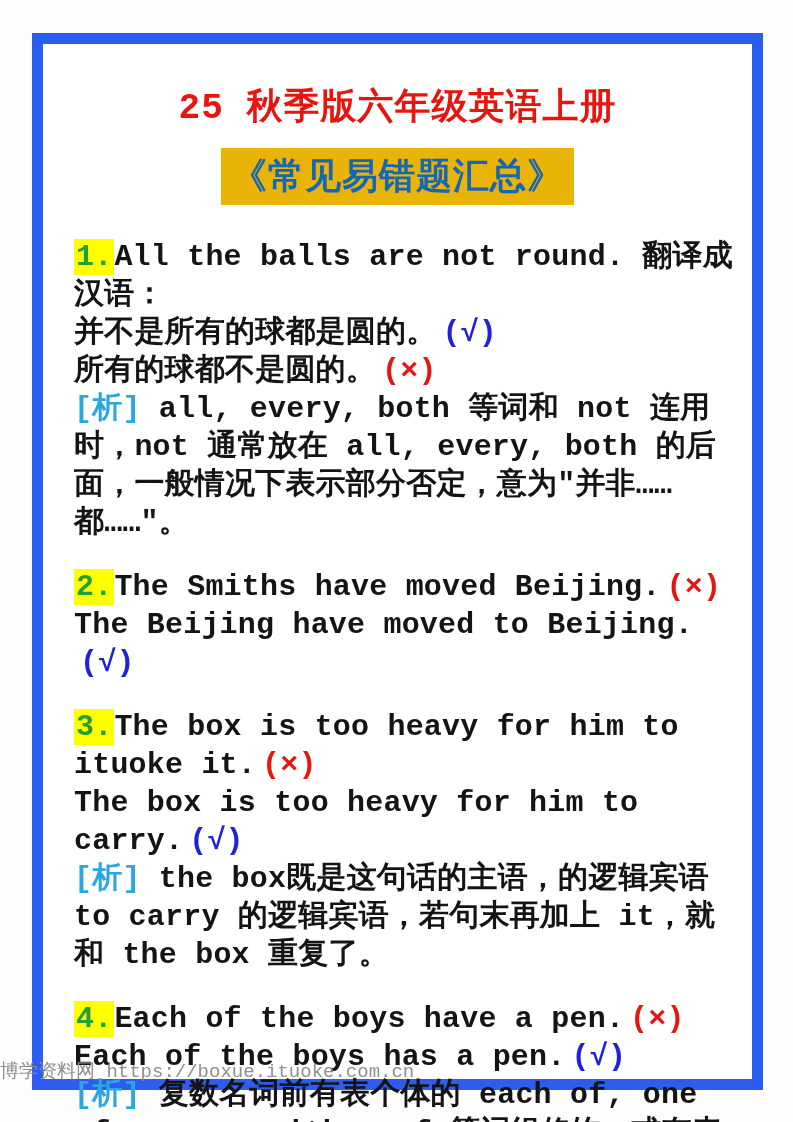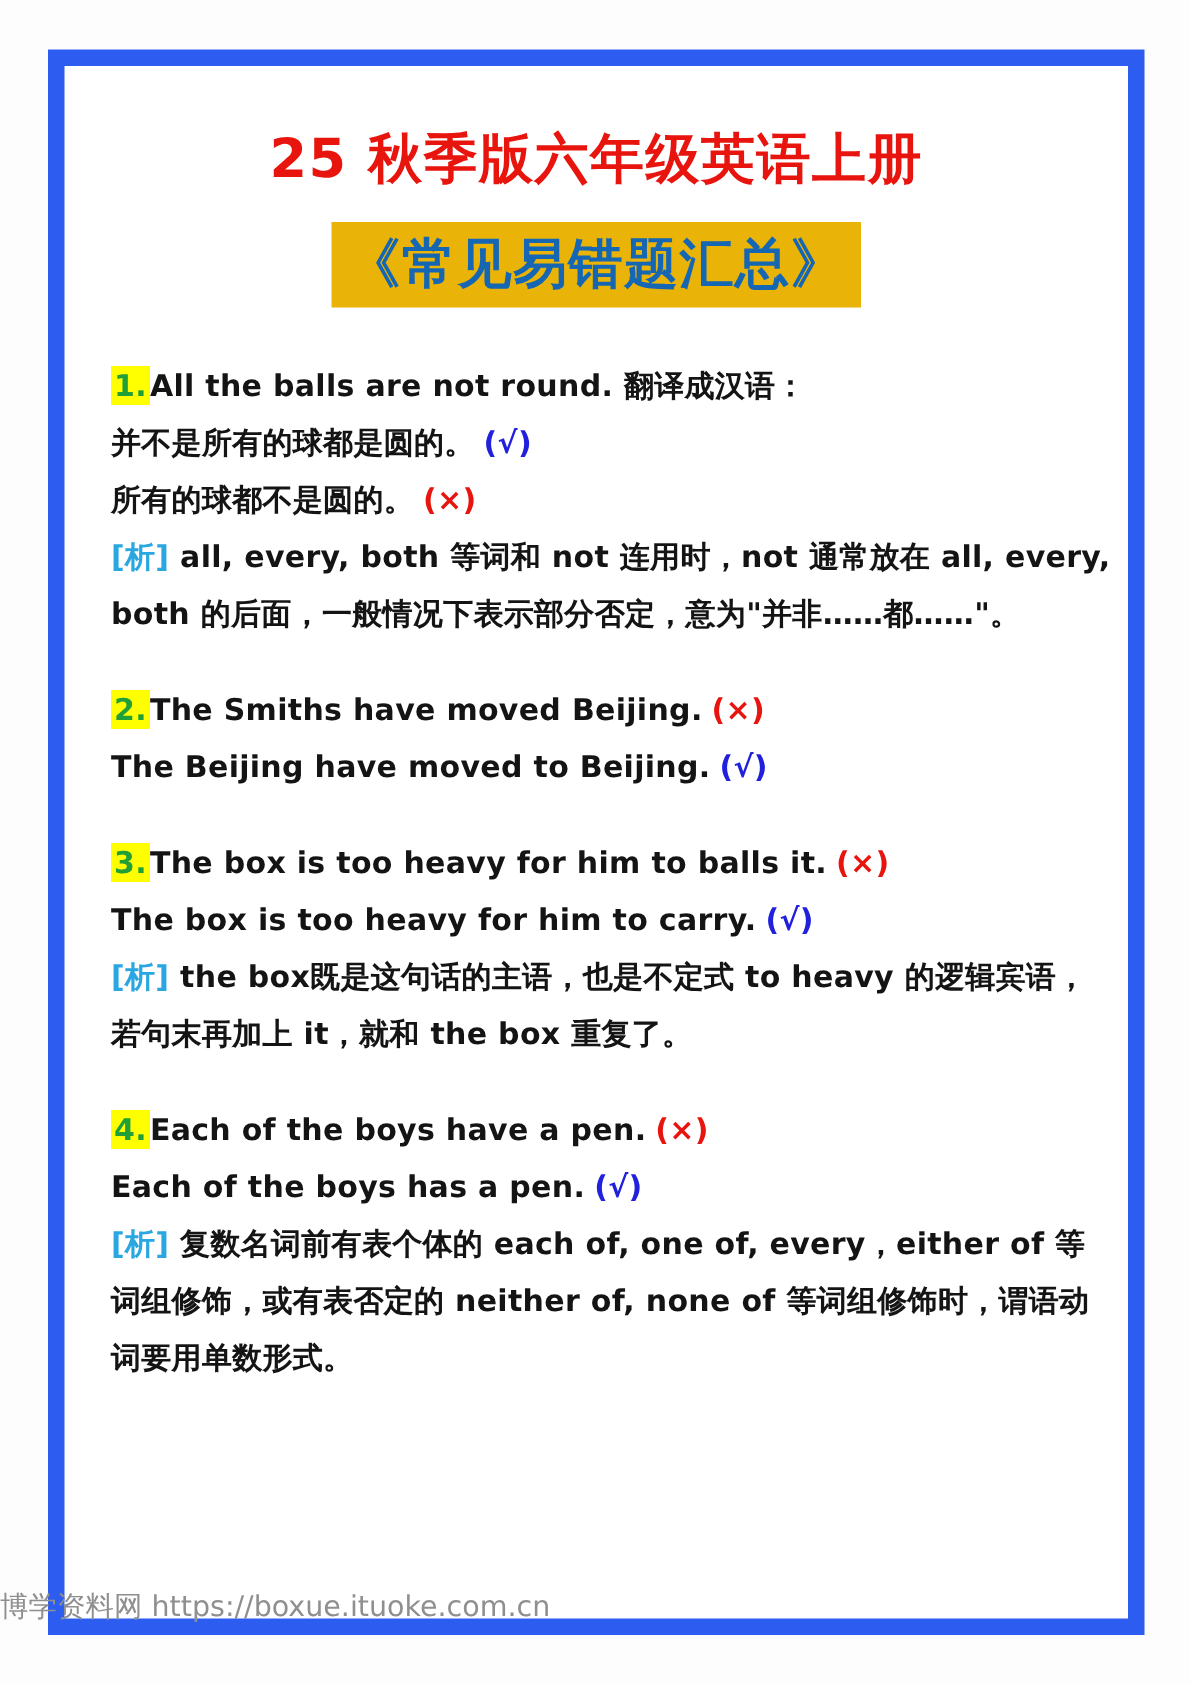--- a/index.html
+++ b/index.html
@@ -1,15 +1,15 @@
 <!DOCTYPE html>
 <html><head>
 <meta charset="utf-8">
 <style>
-  * { box-sizing: border-box; }
+  * { box-sizing: border-box; font-family: Liberation Mono, monospace; }
   html, body { margin: 0; padding: 0; }
   body {
     width: 793px; height: 1122px;
     background: #fdfdfd;
     font-family: "DejaVu Sans", "Liberation Sans", sans-serif;
     position: relative;
     overflow: hidden;
   }
   .frame {
     position: absolute; left: 32px; top: 33px;
@@ -27,21 +27,21 @@
   .title2 {
     display: inline-block;
     background: #eab308; color: #1667b3;
     font-size: 36px; font-weight: bold;
     padding: 4px 10px;
     letter-spacing: 1px;
   }
   .content { padding: 33px 10px 0 31px; }
   .section { margin-bottom: 26px; }
   .line {
-    font-size: 20px; font-weight: bold; color: #141414;
+    font-size: 30px; font-weight: bold; color: #141414;
     line-height: 38px; letter-spacing: 0.2px;
   }
   .num { background: #ffff00; color: #21a038; padding: 1px 2px; }
   .analysis-label { color: #2aa7e0; }
   .mark { margin-left: 6px; white-space: nowrap; }
   .mark-wrong { color: #e8150f; }
   .mark-right { color: #2020dd; }
   .footer {
     position: absolute; left: 0; width: 100%; top: 1058px;
     text-align: left;
@@ -64,23 +64,23 @@
         <div class="line"><span class="num">1.</span><span>All the balls are not round. 翻译成汉语：</span></div>
         <div class="line"><span>并不是所有的球都是圆的。</span><span class="mark mark-right">(√)</span></div>
         <div class="line"><span>所有的球都不是圆的。</span><span class="mark mark-wrong">(×)</span></div>
         <div class="line"><span class="analysis-label">[析]</span> <span>all, every, both 等词和 not 连用时，not 通常放在 all, every, both 的后面，一般情况下表示部分否定，意为"并非……都……"。</span></div>
       </div>
       <div class="section">
         <div class="line"><span class="num">2.</span><span>The Smiths have moved Beijing.</span><span class="mark mark-wrong">(×)</span></div>
         <div class="line"><span>The Beijing have moved to Beijing.</span><span class="mark mark-right">(√)</span></div>
       </div>
       <div class="section">
-        <div class="line"><span class="num">3.</span><span>The box is too heavy for him to balls it.</span><span class="mark mark-wrong">(×)</span></div>
+        <div class="line"><span class="num">3.</span><span>The box is too heavy for him to ituoke it.</span><span class="mark mark-wrong">(×)</span></div>
         <div class="line"><span>The box is too heavy for him to carry.</span><span class="mark mark-right">(√)</span></div>
-        <div class="line"><span class="analysis-label">[析]</span> <span>the box既是这句话的主语，也是不定式 to heavy 的逻辑宾语，若句末再加上 it，就和 the box 重复了。</span></div>
+        <div class="line"><span class="analysis-label">[析]</span> <span>the box既是这句话的主语，的逻辑宾语 to carry 的逻辑宾语，若句末再加上 it，就和 the box 重复了。</span></div>
       </div>
       <div class="section">
         <div class="line"><span class="num">4.</span><span>Each of the boys have a pen.</span><span class="mark mark-wrong">(×)</span></div>
         <div class="line"><span>Each of the boys has a pen.</span><span class="mark mark-right">(√)</span></div>
         <div class="line"><span class="analysis-label">[析]</span> <span>复数名词前有表个体的 each of, one of, every，either of 等词组修饰，或有表否定的 neither of, none of 等词组修饰时，谓语动词要用单数形式。</span></div>
       </div>
     </main>
 </div>
 
 <div class="footer">博学资料网 https://boxue.ituoke.com.cn</div>

